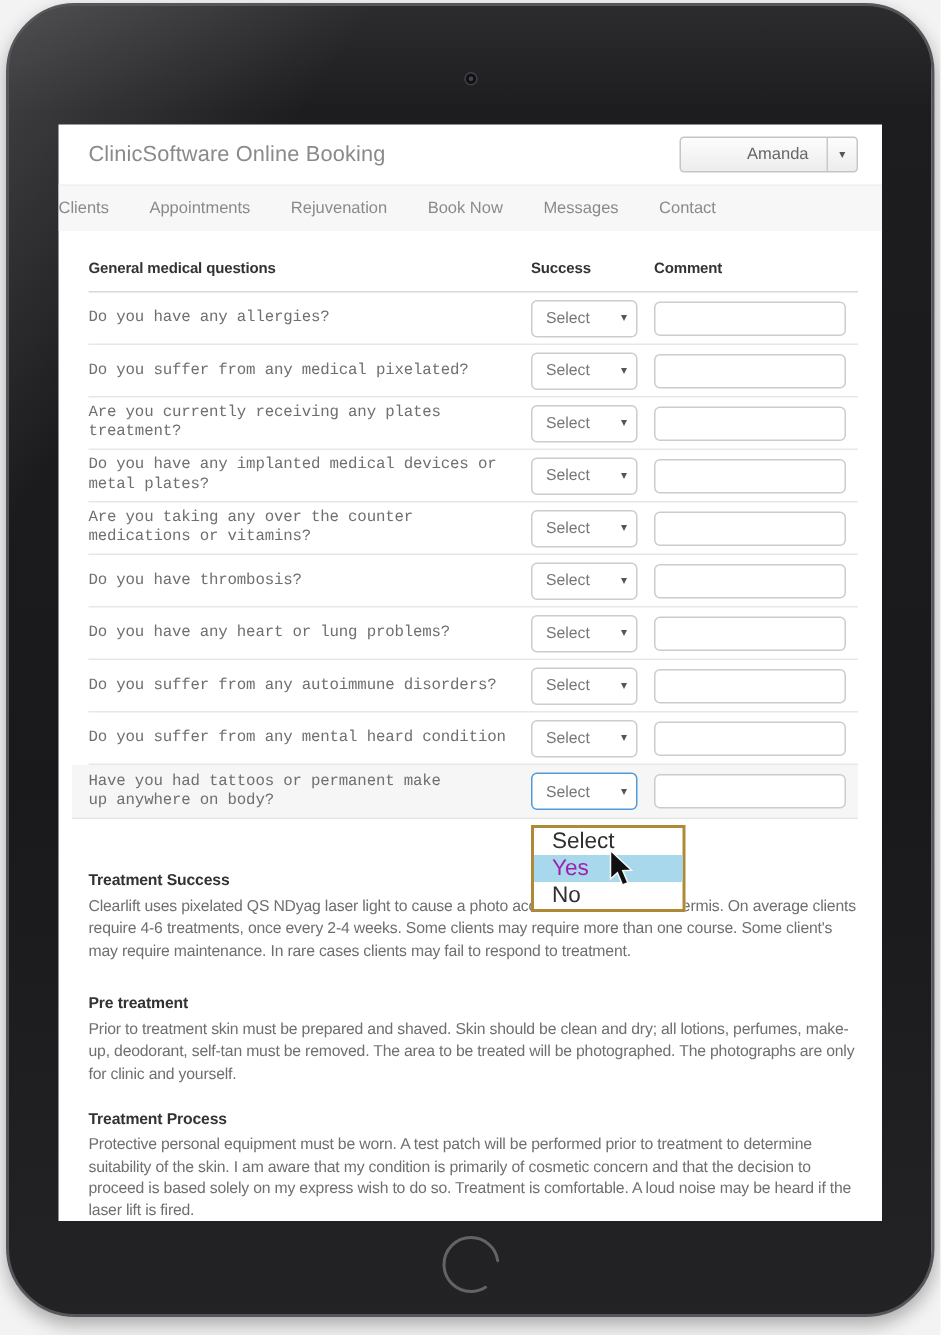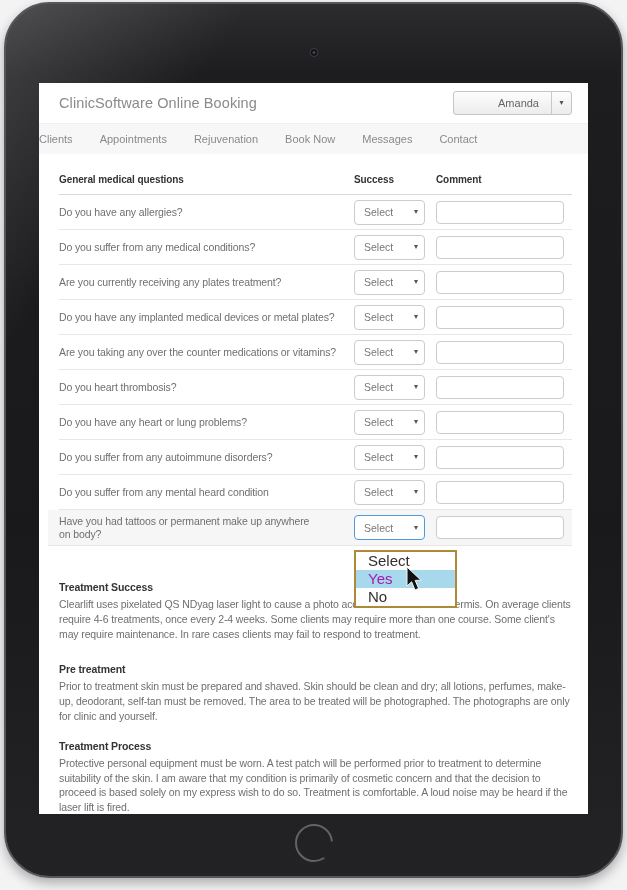--- a/index.html
+++ b/index.html
@@ -70,21 +70,21 @@
   }
   .col-q { width:295px; }
   .col-a { width:82px; }
   .col-c { flex:1; }
   .trow {
     display:flex; align-items:center; height:35px;
     border-bottom:1px solid #e7e7e7;
   }
   .trow .q {
     width:295px; padding-right:10px;
-    font-size:10.5px; letter-spacing:-.12px; color:#6f6f6f; line-height:13px;
+    font-size:10.5px; letter-spacing:-.12px; color:#6f6f6f; line-height:13px;font-family:Liberation Mono, monospace;
   }
   .trow .q span { display:inline-block; }
   .sel {
     width:71px; height:25px; background:#fff;
     border:1px solid #ccc; border-radius:4px;
     display:flex; align-items:center; justify-content:space-between;
     padding:0 6px 0 9px; font-size:10.5px; color:#777; cursor:pointer; flex:none;
   }
   .cmt {
     margin-left:11px; width:128px; height:23px;
@@ -149,21 +149,21 @@
 
       <div class="trow">
         <div class="q"><span>Do you have any allergies?</span></div>
         <div class="sel">
             <span>Select</span>
             <span class="caret-glyph">▾</span>
           </div>
         <input class="cmt" style="">
       </div>
       <div class="trow">
-        <div class="q"><span>Do you suffer from any medical conditions?</span></div>
+        <div class="q"><span>Do you suffer from any medical pixelated?</span></div>
         <div class="sel">
             <span>Select</span>
             <span class="caret-glyph">▾</span>
           </div>
         <input class="cmt" style="">
       </div>
       <div class="trow">
         <div class="q"><span>Are you currently receiving any plates treatment?</span></div>
         <div class="sel">
             <span>Select</span>
@@ -181,21 +181,21 @@
       </div>
       <div class="trow">
         <div class="q"><span>Are you taking any over the counter medications or vitamins?</span></div>
         <div class="sel">
             <span>Select</span>
             <span class="caret-glyph">▾</span>
           </div>
         <input class="cmt" style="">
       </div>
       <div class="trow">
-        <div class="q"><span>Do you heart thrombosis?</span></div>
+        <div class="q"><span>Do you have thrombosis?</span></div>
         <div class="sel">
             <span>Select</span>
             <span class="caret-glyph">▾</span>
           </div>
         <input class="cmt" style="">
       </div>
       <div class="trow">
         <div class="q"><span>Do you have any heart or lung problems?</span></div>
         <div class="sel">
             <span>Select</span>

